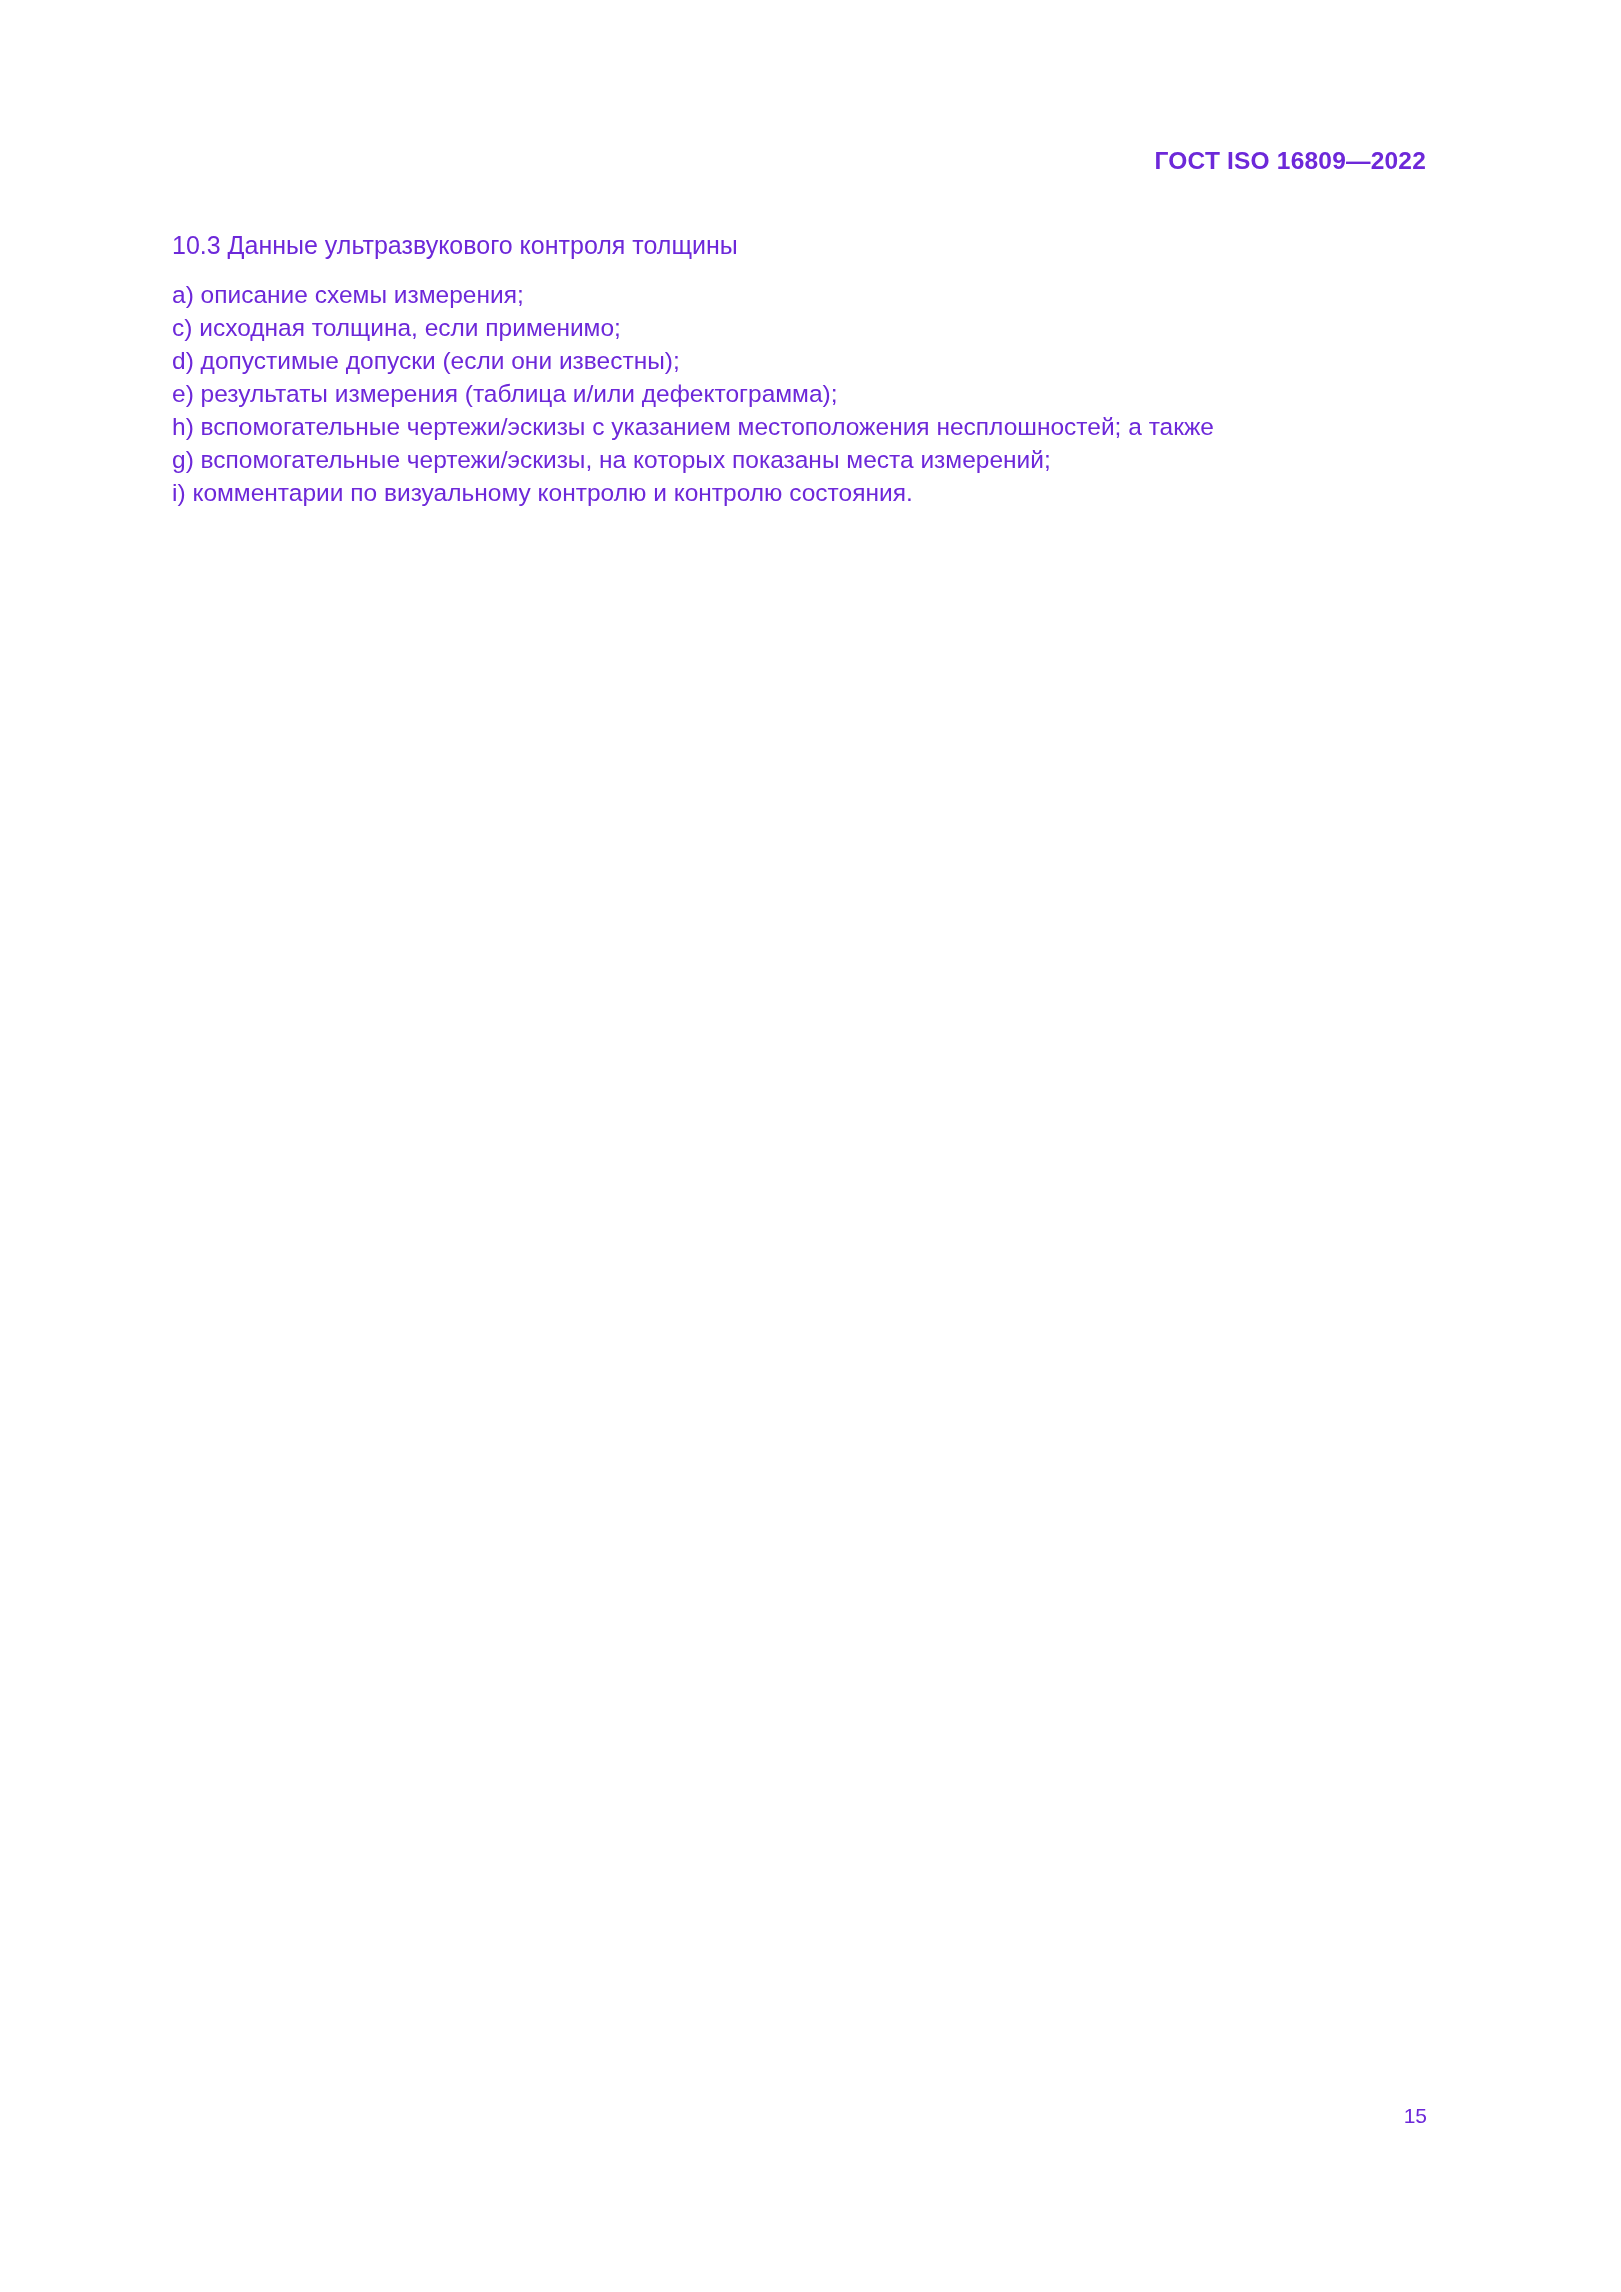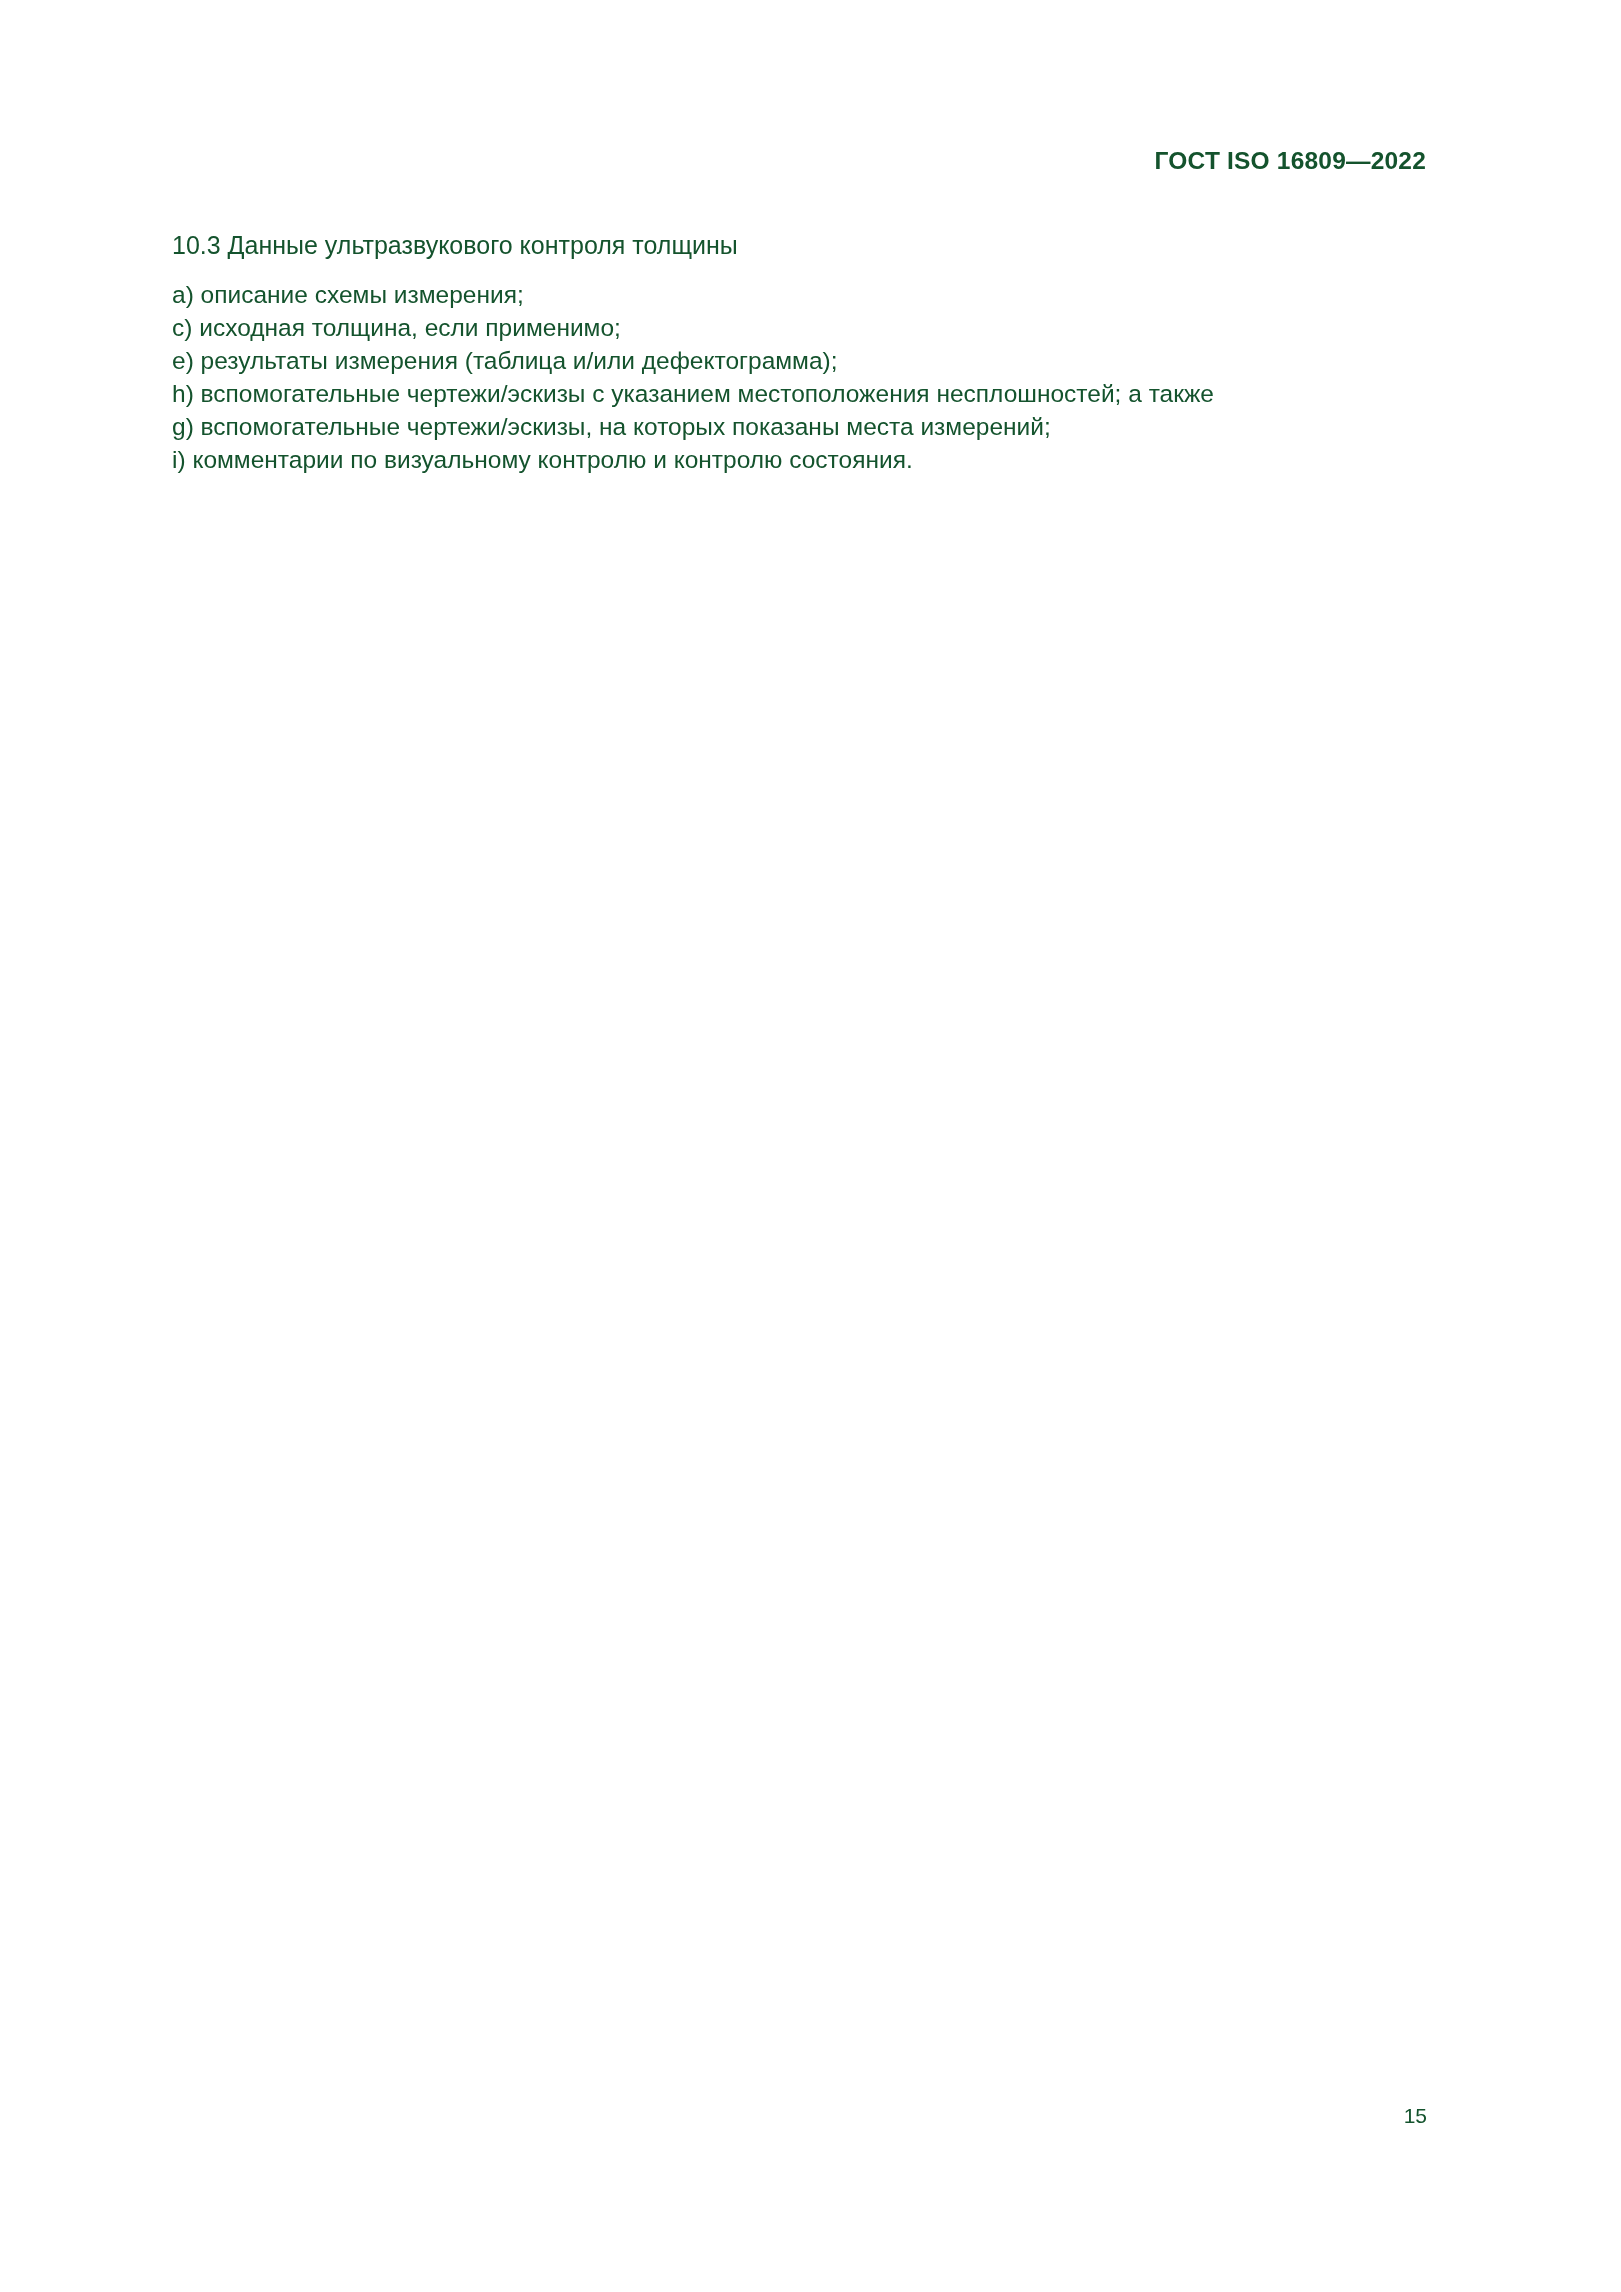--- a/index.html
+++ b/index.html
@@ -6,21 +6,21 @@
       margin: 0;
       padding: 0;
       background: #e8e8e8;
     }
     .page {
       position: relative;
       width: 1621px;
       height: 2293px;
       background: #ffffff;
       font-family: "Liberation Sans", sans-serif;
-      color: #14532d;
+      color: #6d28d9;
       overflow: hidden;
     }
     .page-header {
       position: absolute;
       top: 147px;
       right: 195px;
       font-size: 24.5px;
       font-weight: bold;
       letter-spacing: 0.2px;
       white-space: nowrap;
@@ -58,20 +58,21 @@
 
 <div class="page">
 
   <div class="page-header">ГОСТ ISO 16809—2022</div>
 
   <h2 class="section-heading">10.3 Данные ультразвукового контроля толщины</h2>
 
   <div class="body-text">
     <div class="line">a) описание схемы измерения;</div>
     <div class="line">c) исходная толщина, если применимо;</div>
+    <div class="line">d) допустимые допуски (если они известны);</div>
     <div class="line">e) результаты измерения (таблица и/или дефектограмма);</div>
     <div class="line">h) вспомогательные чертежи/эскизы с указанием местоположения несплошностей; а также</div>
     <div class="line">g) вспомогательные чертежи/эскизы, на которых показаны места измерений;</div>
     <div class="line">i) комментарии по визуальному контролю и контролю состояния.</div>
   </div>
 
   <div class="page-number">15</div>
 
 </div>
 

